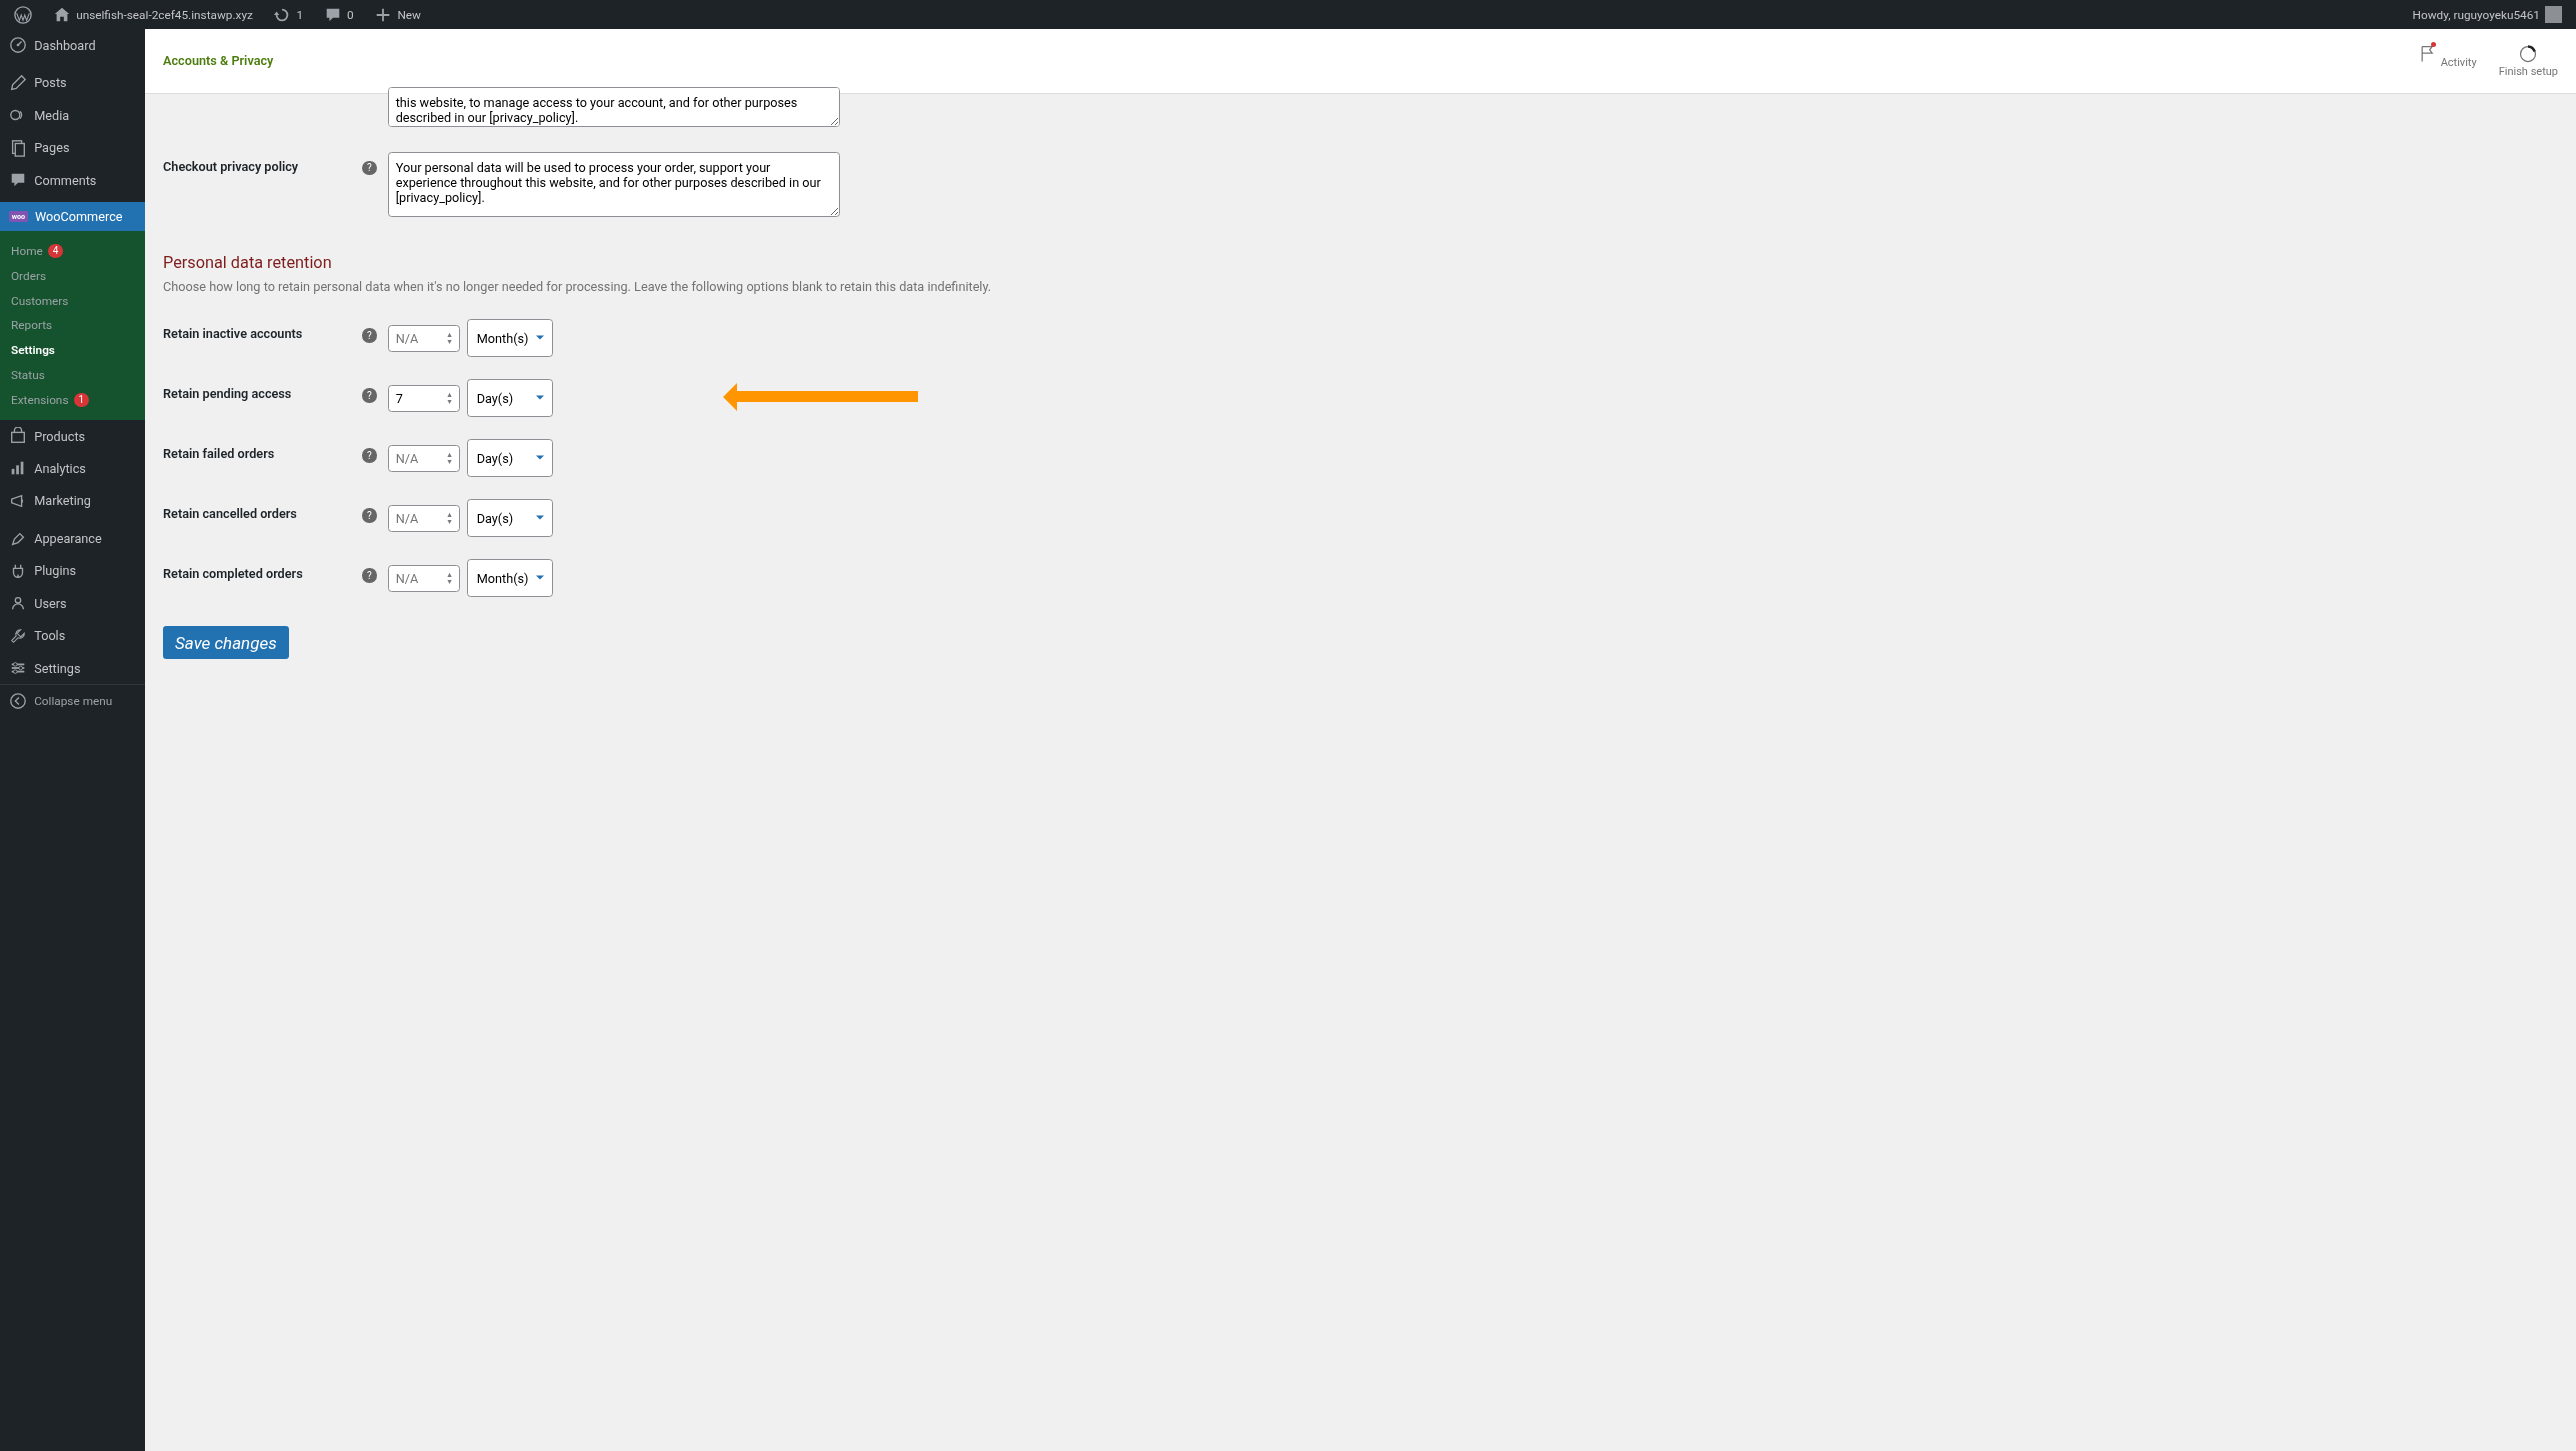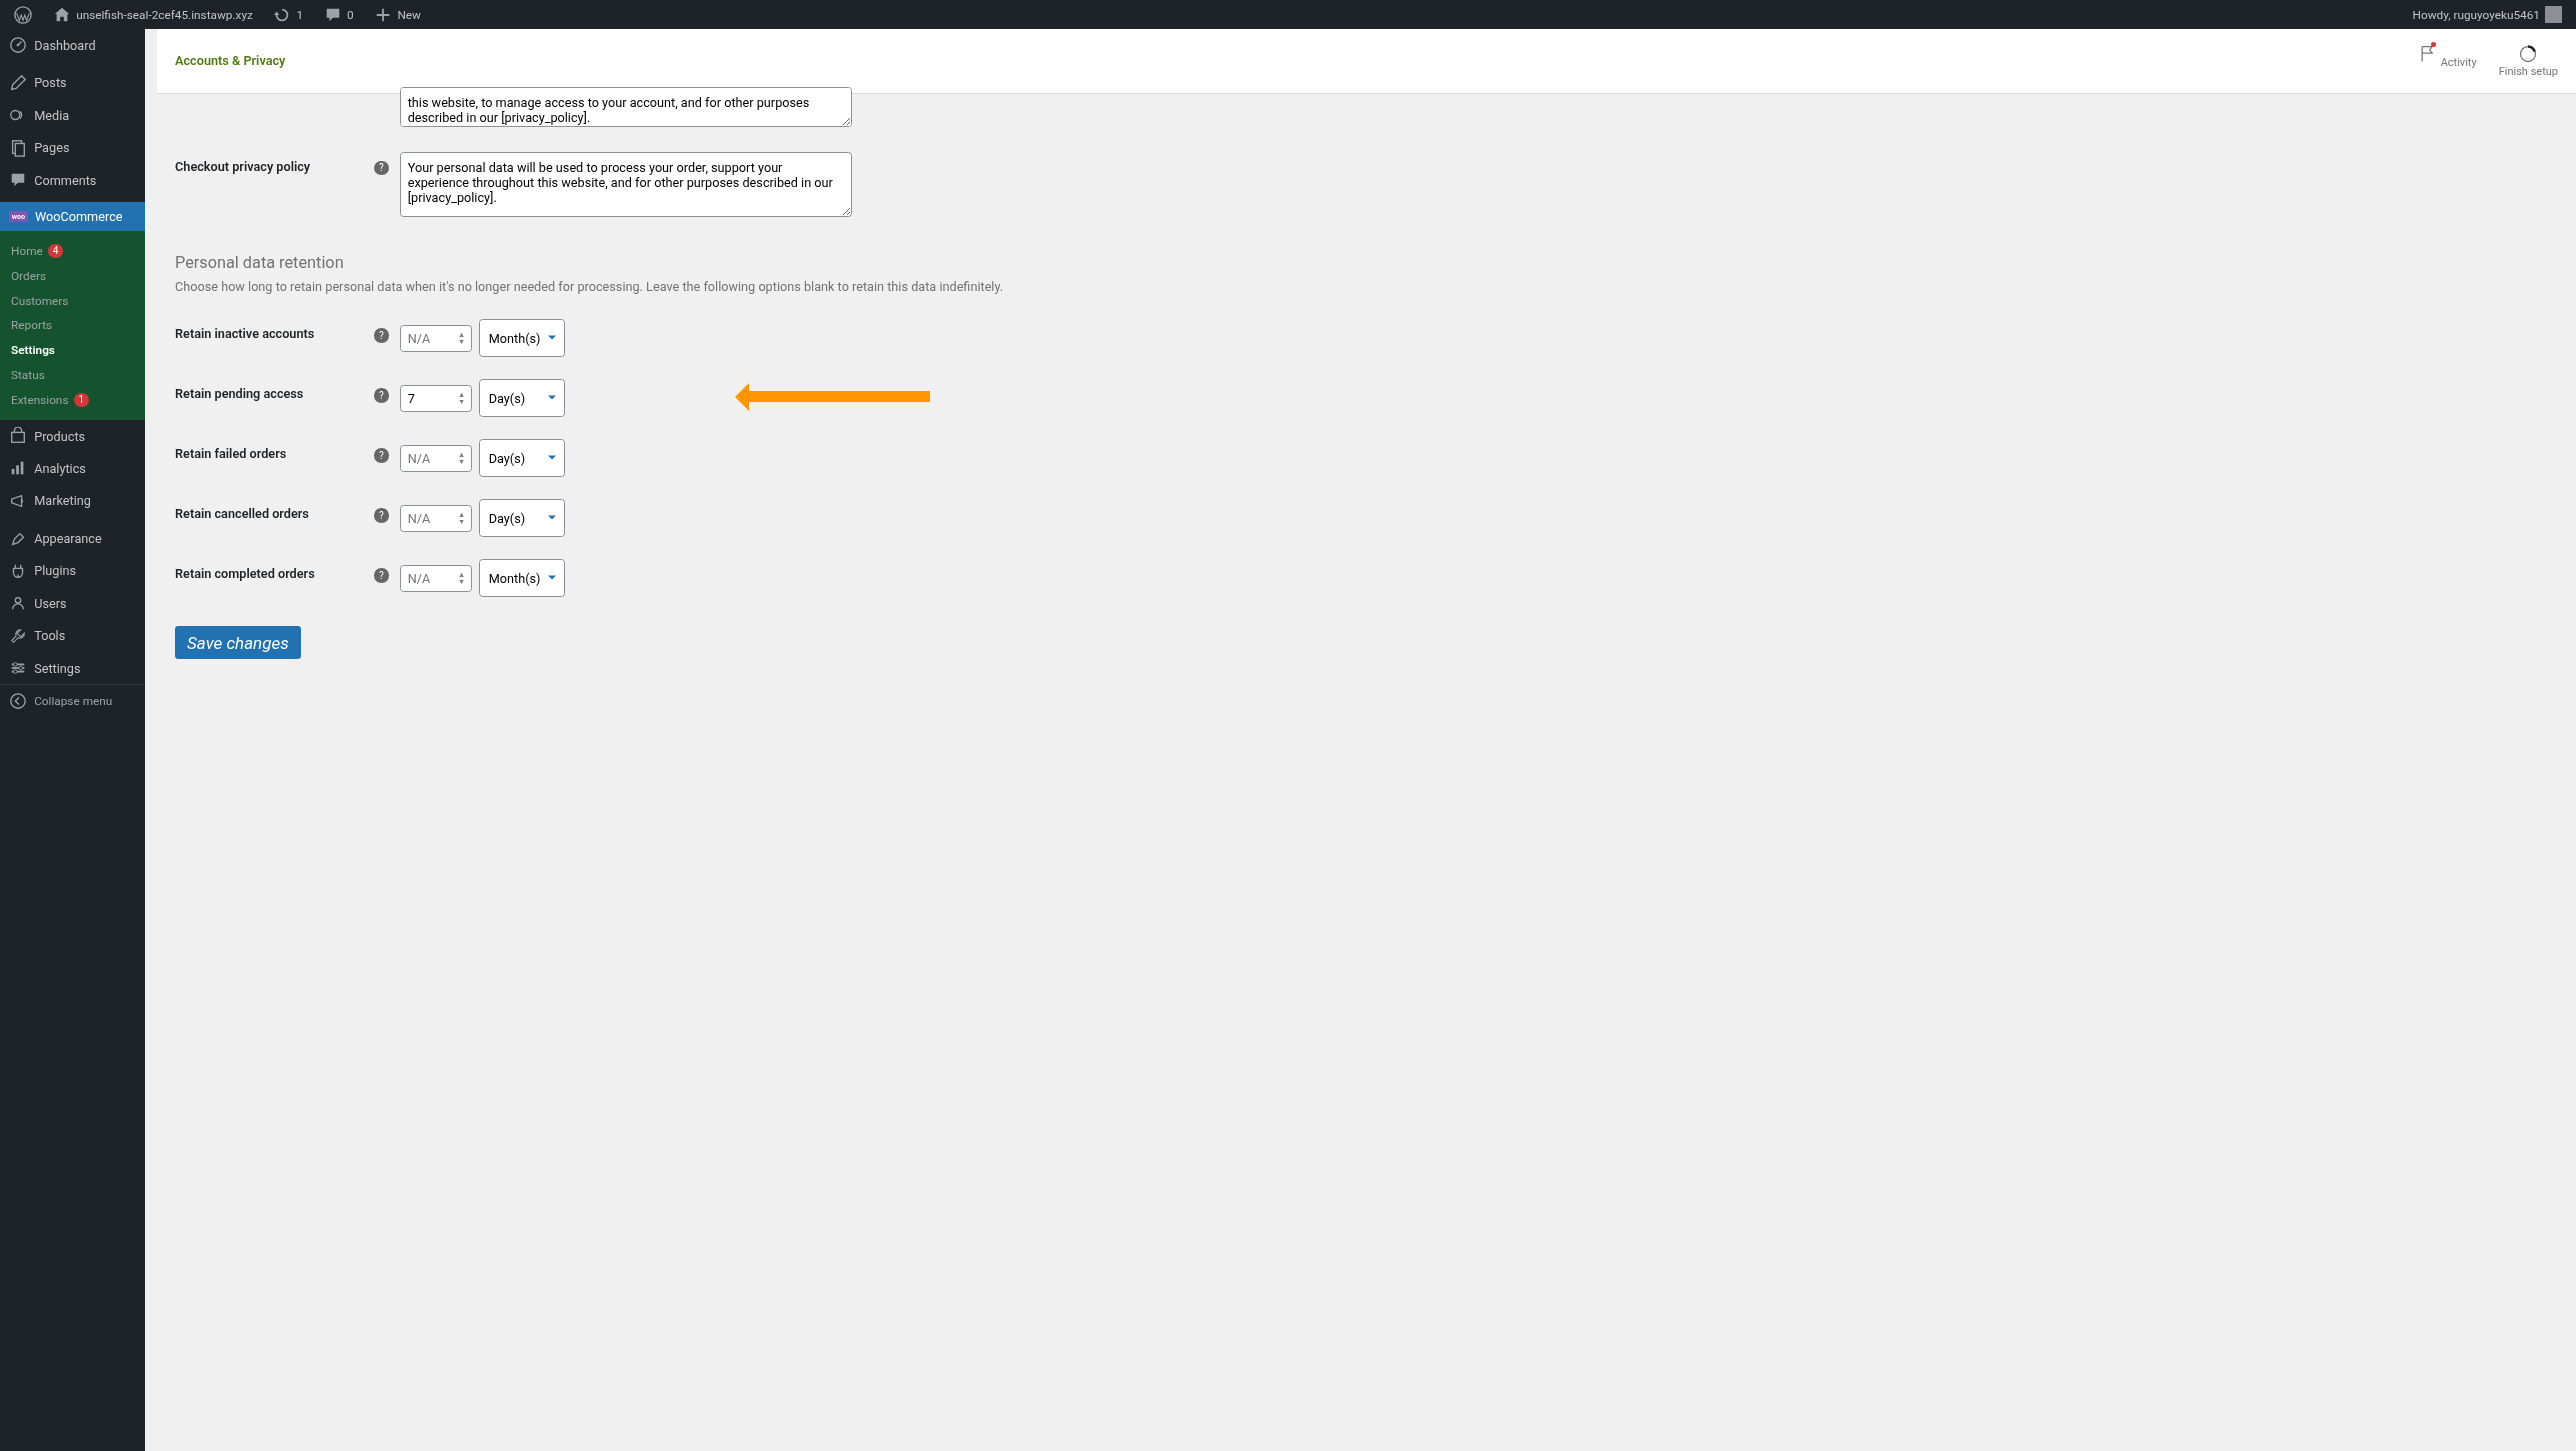--- a/index.html
+++ b/index.html
@@ -2,21 +2,21 @@
 <html style="font-size:14.5px"><head>
 <meta charset="utf-8">
 <style>
 * { margin: 0; padding: 0; box-sizing: border-box; font-family: -apple-system, BlinkMacSystemFont, "Segoe UI", Roboto, sans-serif; }
 body { background: #f0f0f1; font-size: 11.8px; color: #3c434a; }
 .adminbar { background: #1d2327; color: #c3c4c7; height: 29px; display: flex; align-items: center; padding: 0 7.2px; font-size: 11.8px; justify-content: space-between; }
 .adminbar-left, .adminbar-right { display: flex; align-items: center; gap: 6px; }
 .adminbar-item { display: flex; align-items: center; gap: 5.4px; padding: 0 7.2px; height: 29px; color: #c3c4c7; cursor: pointer; }
 .adminbar-item svg { width: 18px; height: 18px; fill: #9ca2a7; }
 .adminbar .avatar { width: 16.3px; height: 16.3px; background: #8c8f94; }
-.layout { display: flex; min-height: calc(100vh - 29px); gap: 12px; }
+.layout { display: flex; min-height: calc(100vh - 29px); }
 .sidebar { width: 145px; background: #1d2327; color: #c3c4c7; flex-shrink: 0; }
 .menu-item { display: flex; align-items: center; gap: 7.2px; padding: 7.2px 9px; color: #c3c4c7; cursor: pointer; font-size: 12.7px; }
 .menu-item svg { width: 18px; height: 18px; fill: #9ca2a7; flex-shrink: 0; }
 .menu-item.active { background: #2271b1; color: #fff; position: relative; }
 .menu-item.active::after { content: ""; position: absolute; right: -7.2px; top: 50%; transform: translateY(-50%); border: 7.2px solid transparent; border-right-color: #f0f0f1; }
 .woo-badge { background: #7f54b3; color: #fff; font-size: 7.2px; font-weight: bold; padding: 0.9px 2.7px; border-radius: 1.8px; }
 .submenu { background: #14532d; padding: 7.2px 0; }
 .submenu-item { padding: 5.4px 11px; color: #9ca2a7; cursor: pointer; font-size: 11.8px; display: flex; align-items: center; gap: 5.4px; }
 .submenu-item.current { color: #fff; font-weight: 600; }
 .badge-circle { background: #d63638; color: #fff; border-radius: 9px; font-size: 10px; padding: 0 4.5px; line-height: 14.5px; display: inline-block; min-width: 14.5px; text-align: center; }
@@ -26,21 +26,21 @@
 .page-title { font-size: 12.7px; font-weight: 600; color: #4d7c0f; display: flex; align-items: center; gap: 11px; }
 .header-actions { display: flex; gap: 22px; }
 .header-action { text-align: center; color: #757575; font-size: 11px; cursor: pointer; }
 .header-action svg { width: 20px; height: 20px; fill: none; stroke: #757575; stroke-width: 1.5; display: block; margin: 0 auto 1.8px; }
 .main { padding: 0 18px 36px 18px; }
 .form-row { display: flex; align-items: flex-start; padding: 11px 0; }
 .form-label { width: 199px; flex-shrink: 0; font-weight: 600; color: #1d2327; font-size: 12.7px; padding-top: 7.2px; }
 .help-tip { width: 14.5px; height: 14.5px; background: #666; color: #fff; border-radius: 50%; display: inline-flex; align-items: center; justify-content: center; font-size: 10px; margin-right: 11px; flex-shrink: 0; margin-top: 9px; cursor: help; }
 .form-field { flex: 1; }
 textarea.privacy { width: 452px; height: 65px; padding: 7.2px; border: 0.9px solid #8c8f94; border-radius: 3.6px; font-size: 12.7px; font-family: inherit; resize: both; }
-.section-title { font-size: 16.3px; font-weight: 400; color: #737373; margin: 22px 0 7.2px; }
+.section-title { font-size: 16.3px; font-weight: 400; color: #7f1d1d; margin: 22px 0 7.2px; }
 .section-desc { font-size: 12.7px; color: #737373; margin-bottom: 14.5px; }
 .retention-controls { display: flex; align-items: center; gap: 7.2px; }
 .num-input-wrap { position: relative; display: inline-block; }
 .num-input { width: 72px; height: 27px; padding: 3.6px 20px 3.6px 7.2px; border: 0.9px solid #8c8f94; border-radius: 3.6px; font-size: 12.7px; }
 .num-spinner { position: absolute; right: 3.6px; top: 50%; transform: translateY(-50%); display: flex; flex-direction: column; width: 12.7px; }
 .num-spinner span { height: 7.2px; cursor: pointer; display: flex; align-items: center; justify-content: center; color: #787c82; font-size: 7.2px; line-height: 1; }
 .unit-select { position: relative; display: inline-block; }
 .unit-select select { appearance: none; width: 86px; height: 38px; padding: 3.6px 23.5px 3.6px 9px; border: 0.9px solid #8c8f94; border-radius: 3.6px; background: #fff; font-size: 12.7px; cursor: pointer; }
 .unit-select::after { content: ""; position: absolute; right: 9px; top: 50%; transform: translateY(-30%); border: 4.5px solid transparent; border-top-color: #2271b1; pointer-events: none; }
 .save-btn { background: #2271b1; color: #fff; border: 0.9px solid #2271b1; border-radius: 2.7px; padding: 5.4px 11px; font-size: 17px; cursor: pointer; margin-top: 18px; font-style: italic; }

